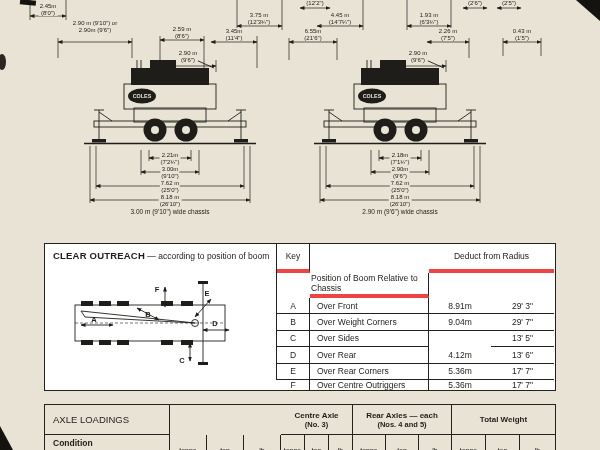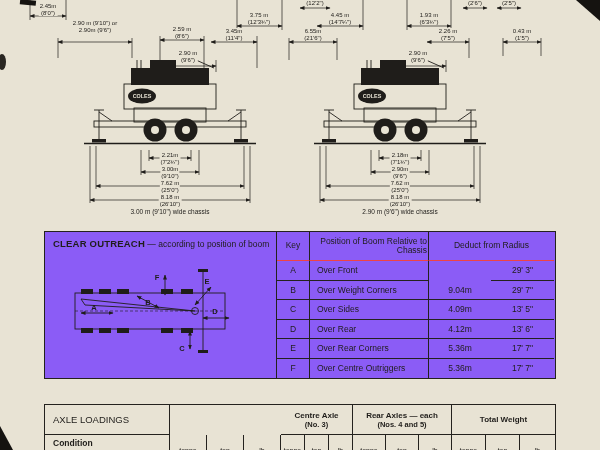--- a/index.html
+++ b/index.html
@@ -9,28 +9,28 @@
   svg{display:block}
   .lines-svg{position:absolute;left:0;top:0;z-index:1}
   .overlay-svg{position:absolute;left:0;top:0;z-index:6;pointer-events:none}
   .dim,.dimc{position:absolute;z-index:3;text-align:center;font-size:6px;line-height:6.5px;
     background:#e8e3d4;padding:0 1px;white-space:nowrap;transform:translateX(-50%)}
   .dimc{transform:translate(-50%,-50%)}
   .dim span,.dimc span{display:block}
   .caption{position:absolute;z-index:3;font-size:6.5px;white-space:nowrap;transform:translateX(-50%)}
   .dl{marker-start:url(#ah);marker-end:url(#ah)}
   
-  .outreach-box{position:absolute;left:44px;top:231px;width:512px;height:148px;z-index:4;
-    border:1.5px solid #24221e;background:#8b5cf6;display:grid;
+  .outreach-box{position:absolute;left:44px;top:243px;width:512px;height:148px;z-index:4;
+    border:1.5px solid #24221e;background:#ffffff;display:grid;
     grid-template-columns:232px 33px 119px 62px 63px;grid-template-rows:29px repeat(6,1fr)}
   .o-title{grid-column:1;grid-row:1;padding:6px 0 0 8px;font-size:8.5px;border-right:1px solid #24221e}
   .o-title b{font-size:9.5px;letter-spacing:.2px}
   .o-diagram-cell{grid-column:1;grid-row:2/8;border-right:1px solid #24221e;position:relative}
-  .o-h{display:flex;align-items:center;justify-content:center;text-align:right;
-    font-size:8.5px;line-height:9.5px;border-bottom:1px solid #ef4444;padding:1px}
+  .o-h{display:flex;align-items:center;justify-content:center;text-align:left;
+    font-size:8.5px;line-height:9.5px;border-bottom:4px solid #ef4444;padding:1px}
   .o-h.c2,.o-c.c2{grid-column:2;border-right:1px solid #24221e}
   .o-h.c3,.o-c.c3{grid-column:3;border-right:1px solid #24221e}
   .o-h.c45{grid-column:4/6}
   .o-c{font-size:8.5px;display:flex;align-items:center;border-bottom:1px solid #24221e}
   .o-c.c2,.o-c.c4,.o-c.c5{justify-content:center}
   .o-c.c3{padding-left:7px}
   .o-c.c4{grid-column:4}
   .o-c.c5{grid-column:5}
   .o-c.last{border-bottom:none}
   
@@ -255,22 +255,22 @@
     </div>
 
   <div class="caption" style="left:170px;top:208px">3.00 m (9'10") wide chassis</div>
   <div class="caption" style="left:400px;top:208px">2.90 m (9'6") wide chassis</div>
 
   <div class="outreach-box">
     <div class="o-title">
       <b>CLEAR OUTREACH</b><span> — according to position of boom</span>
     </div>
     <div class="o-h c2">Key</div>
+    <div class="o-h c45">Deduct from Radius</div>
     <div class="o-h c3">Position of Boom Relative to Chassis</div>
-    <div class="o-h c45">Deduct from Radius</div>
 
     <div class="o-diagram-cell">
       <svg width="230" height="114" viewBox="0 0 230 114">
         <g stroke="#1f1d1a" stroke-width="0.9" fill="none">
           <rect x="30" y="32" width="150" height="36"></rect>
           <line x1="30" y1="50" x2="180" y2="50" stroke-dasharray="3,2" stroke-width="0.6"></line>
 
           <g fill="#1f1d1a" stroke="none">
             <rect x="36" y="28" width="12" height="5"></rect>
               <rect x="54" y="28" width="12" height="5"></rect>
@@ -306,30 +306,30 @@
           <text x="137" y="90">C</text>
           <text x="170" y="53">D</text>
           <text x="162" y="23">E</text>
           <text x="112" y="19">F</text>
         </g>
       </svg>
     </div>
 
     <div class="o-c c2">A</div>
     <div class="o-c c3">Over Front</div>
+    <div class="o-c c4">8.91m</div>
     <div class="o-c c5">29' 3"</div>
 
     <div class="o-c c2">B</div>
     <div class="o-c c3">Over Weight Corners</div>
     <div class="o-c c4">9.04m</div>
     <div class="o-c c5">29' 7"</div>
 
     <div class="o-c c2">C</div>
     <div class="o-c c3">Over Sides</div>
-    <div class="o-c c4">4.09m</div>
     <div class="o-c c5">13' 5"</div>
 
     <div class="o-c c2">D</div>
     <div class="o-c c3">Over Rear</div>
     <div class="o-c c4">4.12m</div>
     <div class="o-c c5">13' 6"</div>
 
     <div class="o-c c2">E</div>
     <div class="o-c c3">Over Rear Corners</div>
     <div class="o-c c4">5.36m</div>

